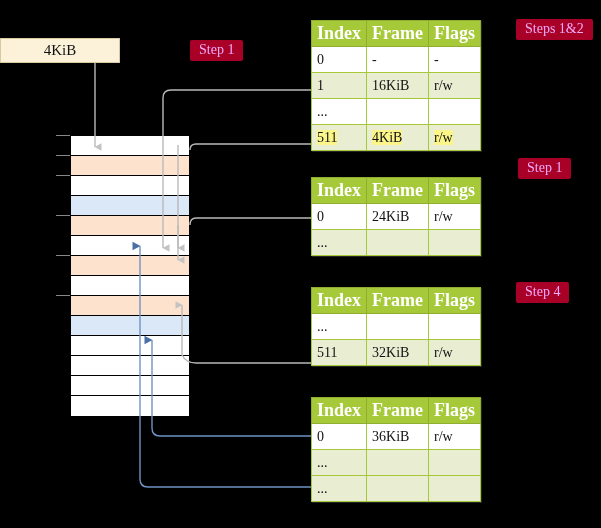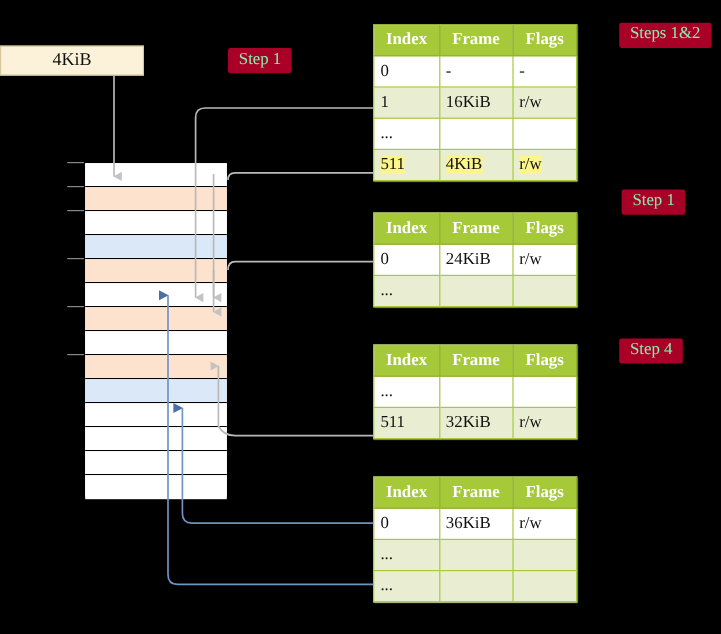--- a/index.html
+++ b/index.html
@@ -12,21 +12,21 @@
   
   #src-box{
     left:0px; top:38px; width:120px; height:25px;
     background:#fcf2da; border:1px solid #d8c9a0;
     display:flex; align-items:center; justify-content:center;
     font-size:15px; color:#111; box-sizing:border-box;
   }
 
   
   .step-badge{
-    background:#a90028; color:#86efac; font-size:14px;
+    background:#a90028; color:#f0abfc; font-size:14px;
     padding:2px 9px 3px 9px; border-radius:2px;
     box-shadow:0 1px 0 rgba(0,0,0,.5);
     white-space:nowrap; line-height:1.15;
   }
   #step0{left:190px; top:40px;}
   #step12{left:516px; top:19px;}
   #step3{left:518px; top:158px;}
   #step4{left:516px; top:282px;}
 
   
@@ -46,22 +46,22 @@
   .tick{width:14px;height:0;border-top:1px solid #888;left:56px;}
 
   
   .ptable{
     width:170px; border-collapse:collapse; background:#fff;
     font-size:14px; color:#111;
     box-shadow:1px 1px 0 rgba(255,255,255,.15);
   }
   .ptable th{
     background:#a6c93a; color:#fff; font-weight:bold;
-    text-align:center; padding:2px 5px; height:21px;
-    border:1px solid #8fae2f; font-size:14px;
+    text-align:left; padding:2px 5px; height:21px;
+    border:1px solid #8fae2f; font-size:18px;
   }
   .ptable td{
     border:1px solid #a6c93a; padding:1px 5px; height:23px;
     background:#fff; vertical-align:middle;
   }
   .ptable tr.alt td{background:#e9eed3;}
   .ptable td .hl{background:#fcf68a;}
   .col-idx{width:54px;}
   .col-frm{width:62px;}
   .col-flg{width:54px;}

